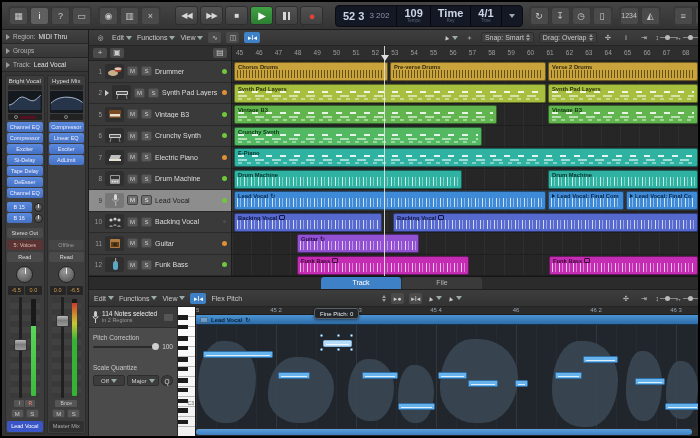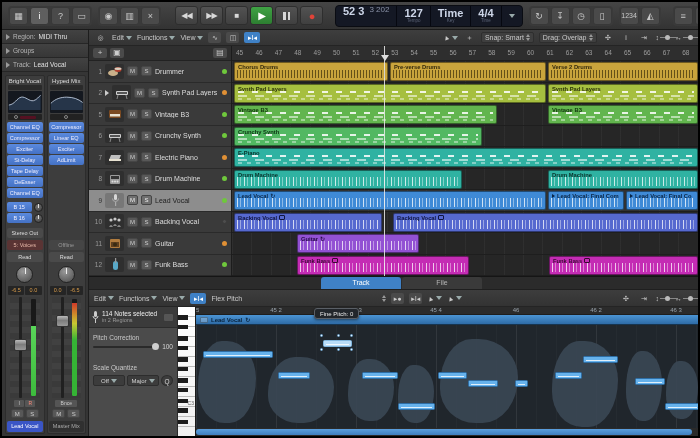--- a/index.html
+++ b/index.html
@@ -14,21 +14,21 @@
 .trbtn{width:23px;height:19px;border-radius:3px;background:linear-gradient(#525252,#404040);border:1px solid #2e2e2e;color:#d8d8d8;font-size:8px;display:flex;align-items:center;justify-content:center;letter-spacing:-1px}
 .trbtn.play{background:linear-gradient(#3fa244,#2d7e31);color:#fff;font-size:10px}
 .trbtn.rec{color:#e04338;font-size:11px}
 .pausebars{display:flex;gap:2px}.pausebars i{display:block;width:2.5px;height:8px;background:#d8d8d8}
 .lcd{display:flex;align-items:center;background:#141824;border:1px solid #0a0c12;border-radius:4px;height:22px;margin-left:6px;color:#cdd6e8}
 .lcdcell{padding:0 7px;height:100%;display:flex;flex-direction:column;justify-content:center;border-right:1px solid #060810;text-align:center}
 .lcdcell:last-child{border-right:none}
 .lcd-main{font-size:11px;font-weight:bold;line-height:10px;white-space:nowrap}
 .lcd-sub{font-size:8px;color:#8b93a8;line-height:8px;white-space:nowrap}
 .lcd-lab{font-size:4.5px;color:#5c6478;line-height:5px}
-.pos{flex-direction:row;align-items:flex-start;gap:5px}
+.pos{flex-direction:row;align-items:center;gap:5px}
 .caret{width:0;height:0;border-left:3px solid transparent;border-right:3px solid transparent;border-top:4px solid #9aa;display:inline-block}
 .badge1234{font-size:7px;letter-spacing:0;padding:0 2px}
 .spacer{flex:1}
 
 .main{display:flex;height:406px}
 
 .inspector{width:87px;background:#353535;border-right:1px solid #1d1d1d;display:flex;flex-direction:column}
 .isec{height:14px;background:linear-gradient(#424242,#373737);border-bottom:1px solid #262626;display:flex;align-items:center;gap:3px;padding:0 4px;font-size:6.5px;color:#b5b5b5}
 .isec .val{color:#e2e2e2}
 .tri-r{width:0;height:0;border-top:3px solid transparent;border-bottom:3px solid transparent;border-left:4px solid #999}
@@ -204,29 +204,29 @@
           </span>
         </div>
       <div class="trbtn rec">●</div>
     </div>
     <div class="lcd">
       <div class="lcdcell pos">
         <span class="lcd-main">52 3</span>
         <span class="lcd-sub">3 202</span>
       </div>
       <div class="lcdcell">
-        <span class="lcd-main">127</span>
+        <span class="lcd-main">109</span>
         <span class="lcd-lab">Tempo</span>
       </div>
       <div class="lcdcell">
         <span class="lcd-main">Time</span>
         <span class="lcd-lab">Key</span>
       </div>
       <div class="lcdcell">
-        <span class="lcd-main">4/4</span>
+        <span class="lcd-main">4/1</span>
         <span class="lcd-lab">Time</span>
       </div>
       <div class="lcdcell">
           <span class="caret"></span>
         </div>
     </div>
     <div class="btngrp" id="tb-mid">
         <div class="tbtn">
           <span>↻</span>
         </div>

